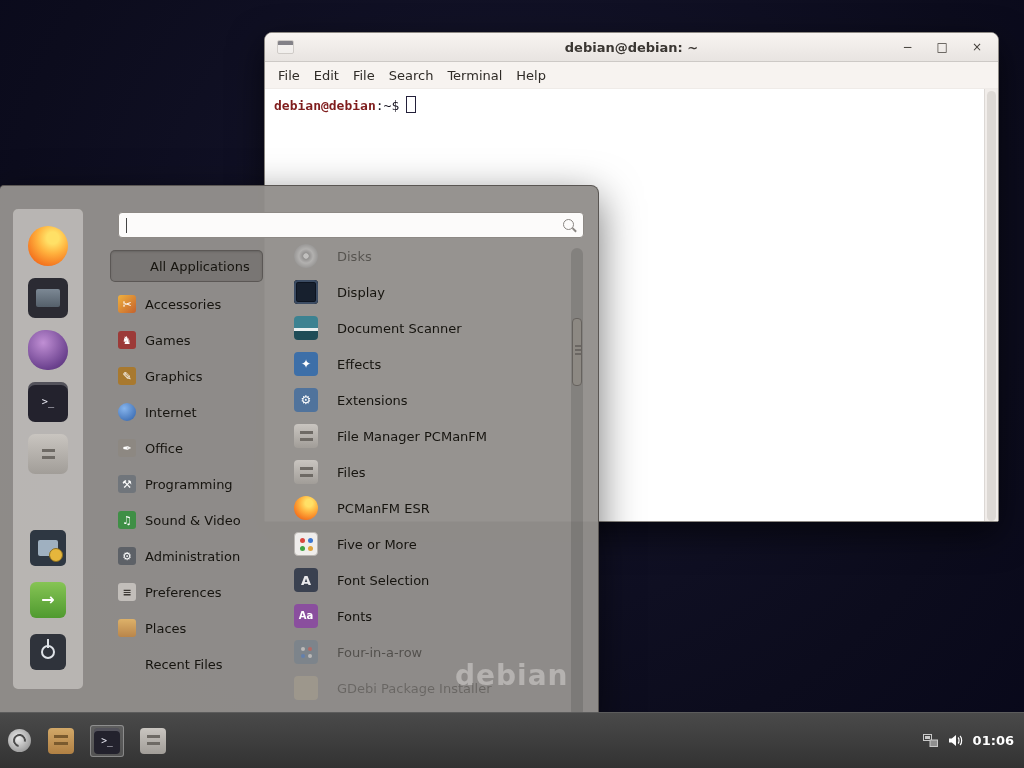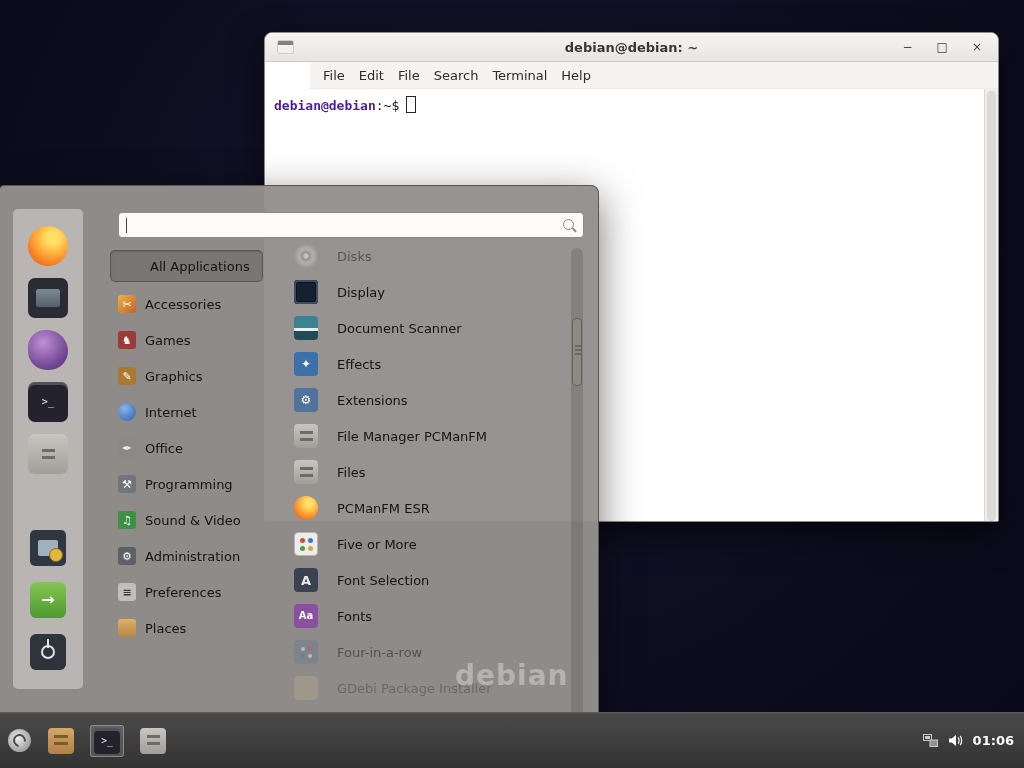--- a/index.html
+++ b/index.html
@@ -13,25 +13,25 @@
     border:1px solid #8d8984;box-sizing:border-box;}
   .term-titlebar{height:28px;background:linear-gradient(#f8f4f1,#e8e4e1);border-bottom:1px solid #cdc9c6;
     position:relative;display:flex;align-items:center;}
   .term-ico{width:15px;height:12px;margin-left:12px;border:1px solid #bcb8b4;border-radius:2px;
     background:linear-gradient(#3a3a46 0 35%,#f5f3f1 35%);opacity:.6;}
   .term-title{position:absolute;left:0;right:0;text-align:center;font-size:13px;font-weight:bold;color:#3a3632;pointer-events:none;}
   .term-controls{position:absolute;right:16px;top:0;height:28px;display:flex;align-items:center;gap:24px;
     font-size:12px;color:#45413c;}
   .term-controls span{cursor:default;line-height:1;}
   .term-menubar{height:26px;display:flex;align-items:center;padding-left:6px;background:#f7f3f0;
-    font-size:13px;color:#2f2b27;border-bottom:1px solid #efebe8;margin-left:45px;}
+    font-size:13px;color:#2f2b27;border-bottom:1px solid #efebe8;}
   .term-menubar span{padding:3px 7px;}
   .term-body{position:relative;height:434px;background:#ffffff;}
   .prompt{padding:7px 9px;font-family:"DejaVu Sans Mono","Liberation Mono",monospace;font-size:13px;}
-  .p-user{color:#4c1d95;font-weight:bold;}
+  .p-user{color:#7f1d1d;font-weight:bold;}
   .p-suf{color:#171421;}
   .cursor{display:inline-block;width:8px;height:15px;border:1px solid #23203a;margin-left:7px;vertical-align:-3px;}
   .term-scrollbar{position:absolute;right:0;top:0;bottom:0;width:13px;background:#f1edea;border-left:1px solid #dcd8d5;}
   .term-thumb{position:absolute;left:2px;right:2px;top:2px;bottom:2px;background:#ddd9d5;border-radius:6px;}
 
   
   .menu{position:absolute;left:0;top:185px;width:599px;height:541px;z-index:2;
     background:rgba(147,143,140,0.97);border:1px solid #5a5653;border-left:none;
     border-radius:4px 8px 8px 4px;box-shadow:0 12px 40px rgba(0,0,0,.55);box-sizing:border-box;}
   .watermark{position:absolute;left:455px;top:473px;font-size:28px;font-weight:bold;
@@ -259,20 +259,24 @@
         <span class="lbl">Administration</span>
       </div>
       <div class="cat-row">
         <span class="ic ci" data-icon="preferences"></span>
         <span class="lbl">Preferences</span>
       </div>
       <div class="cat-row">
         <span class="ic ci" data-icon="places"></span>
         <span class="lbl">Places</span>
       </div>
+      <div class="cat-row">
+        <span class="ic ci" data-icon="recent"></span>
+        <span class="lbl">Recent Files</span>
+      </div>
     </div>
 
     <div class="apps">
       <div class="app-row" data-dim="true">
         <span class="ic ai" data-icon="disks"></span>
         <span class="lbl">Disks</span>
       </div>
       <div class="app-row">
         <span class="ic ai" data-icon="display"></span>
         <span class="lbl">Display</span>

